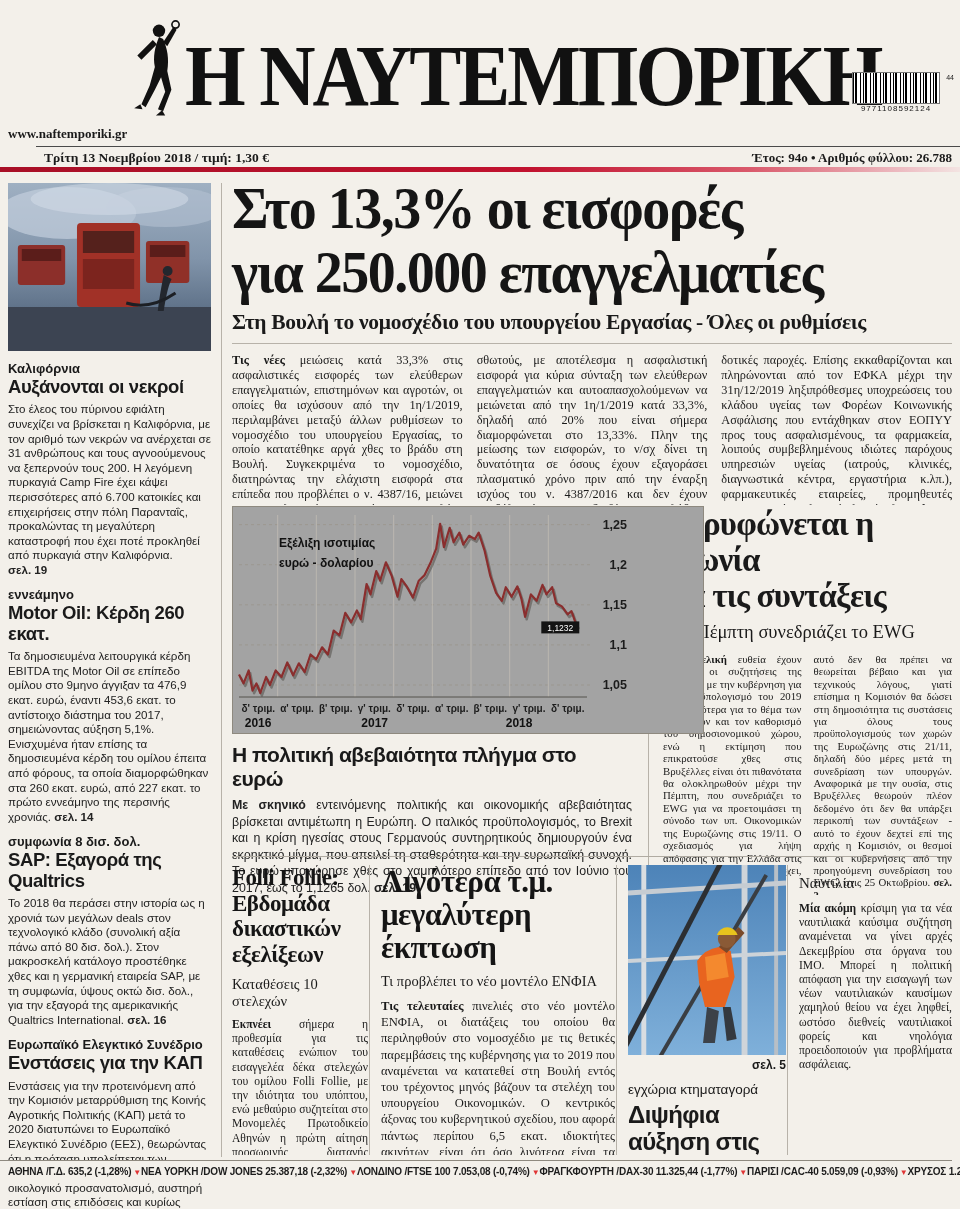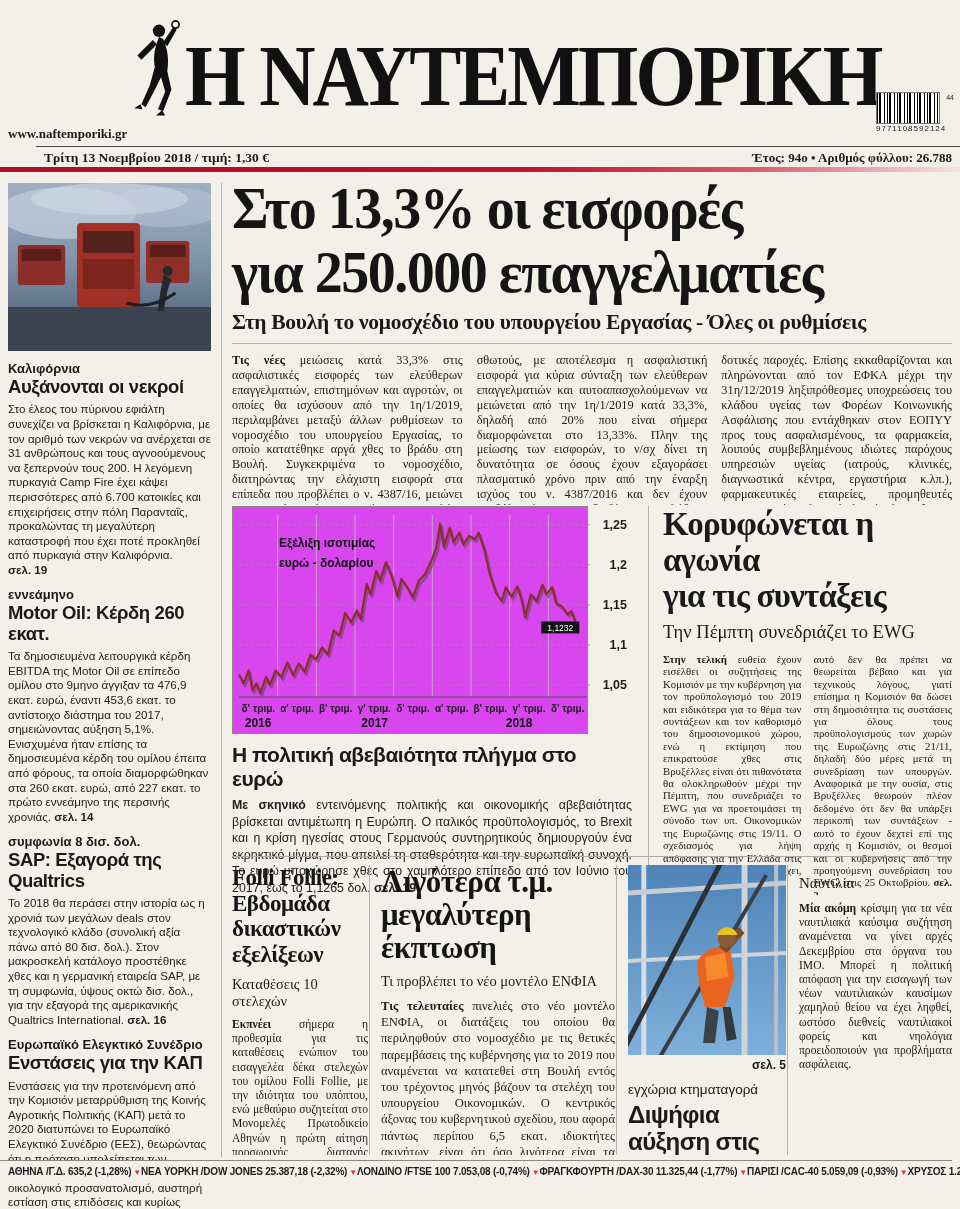--- a/index.html
+++ b/index.html
@@ -12,21 +12,21 @@
   
   .header { position:absolute; top:0; left:0; right:0; height:172px; }
   .hermes { position:absolute; left:128px; top:6px; width:62px; height:126px; }
   .masthead-title {
     position:absolute; left:185px; right:150px; top:10px; height:120px;
     font-family:"Liberation Serif", serif; font-weight:bold; text-align:center;
     font-size:78px; line-height:118px; letter-spacing:-3px; color:#111;
     transform:scaleY(1.12); transform-origin:top center; white-space:nowrap;
   }
   .site-url { position:absolute; left:8px; top:126px; font-family:"Liberation Serif",serif; font-weight:bold; font-size:13px; }
-  .barcode-wrap { position:absolute; right:20px; top:92px; width:64px; text-align:center; }
+  .barcode-wrap { position:absolute; right:20px; top:72px; width:88px; text-align:center; }
   .barcode-bars { height:32px; background:repeating-linear-gradient(90deg,#000 0 1px,#fff 1px 2px,#000 2px 4px,#fff 4px 7px,#000 7px 8px,#fff 8px 10px); border:1px solid #777; }
   .barcode-num { font-size:8px; letter-spacing:1px; }
   .barcode-extra { position:absolute; right:-14px; top:2px; font-size:7px; }
   .info-row {
     position:absolute; left:0; right:0; top:146px; border-top:1px solid #4a4a4a;
     display:flex; justify-content:space-between; align-items:flex-end; padding:3px 8px 0 8px;margin-left:36px;
   }
   .date-price { font-family:"Liberation Serif",serif; font-weight:bold; font-size:13.5px; }
   .tagline { font-weight:bold; font-size:13px; letter-spacing:3px; }
   .issue-info { font-family:"Liberation Serif",serif; font-weight:bold; font-size:13px; }
@@ -46,21 +46,21 @@
     font-family:"Liberation Serif",serif; font-weight:bold; font-size:56px; line-height:60px;
     letter-spacing:-1.5px; color:#151515; transform:scaleY(1.06); transform-origin:top left;
   }
   .lead-subhead { font-family:"Liberation Serif",serif; font-weight:bold; font-size:21.5px; margin-top:14px; letter-spacing:-0.3px; }
   .lead-rule { border-top:1px solid #b7b2a9; margin:8px 0 9px 0; }
   .lead-cols { display:grid; grid-template-columns:1fr 1fr 1fr; gap:14px; height:152px; overflow:hidden; }
   .lead-col { font-family:"Liberation Serif",serif; font-size:12.3px; line-height:14.9px; text-align:justify; }
   
   .middle { position:absolute; top:330px; left:2px; right:8px; height:350px; display:grid; grid-template-columns:400px 1fr; column-gap:16px; }
   .chart-cell { position:relative; }
-  .chart-box { position:relative; width:356px; height:228px; background:#d946ef; border:1px solid #8e897f; }
+  .chart-box { position:relative; width:472px; height:228px; background:#a3a3a3; border:1px solid #8e897f; }
   .chart-label { position:absolute; left:46px; top:26px; font-weight:bold; font-size:12px; line-height:20px; color:#111; }
   .euro-caption { margin-top:9px; }
   .euro-title { font-weight:bold; font-size:21px; letter-spacing:-0.5px; }
   .euro-body { margin-top:6px; font-size:12.4px; line-height:16.6px; text-align:justify; color:#222; }
   .pensions { border-left:1px solid #b7b2a9; padding-left:14px; overflow:hidden; }
   .pensions-title { font-family:"Liberation Serif",serif; font-weight:bold; font-size:33px; line-height:36px; letter-spacing:-0.8px; }
   .pensions-sub { font-family:"Liberation Serif",serif; font-size:18.5px; margin:8px 0 10px 0; }
   .pensions-cols { display:grid; grid-template-columns:1fr 1fr; gap:12px; height:242px; overflow:hidden; }
   .pensions-col { font-family:"Liberation Serif",serif; font-size:10.8px; line-height:12.4px; text-align:justify; }
   

